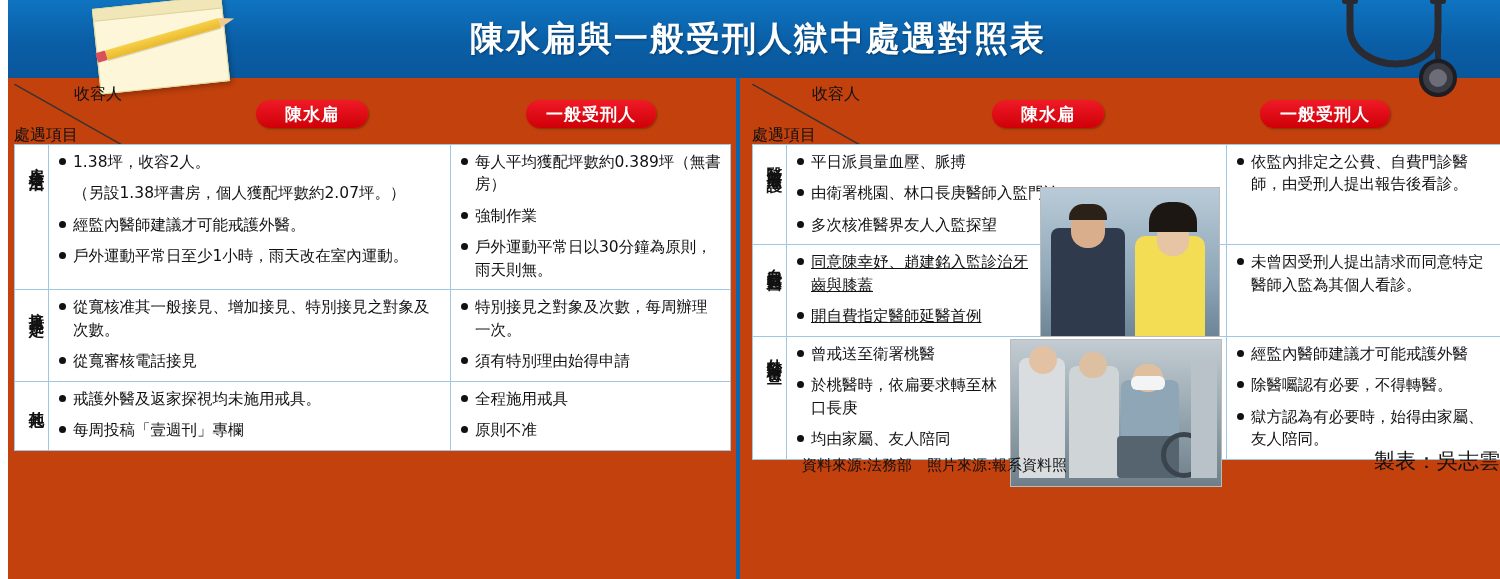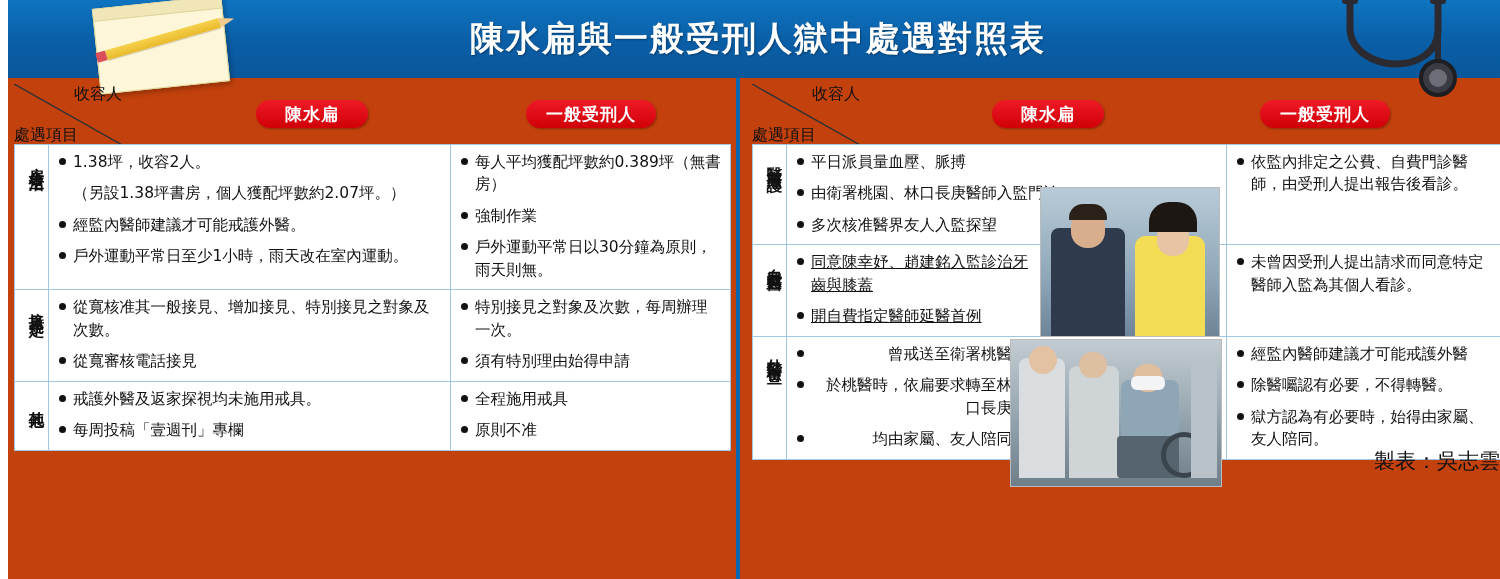--- a/index.html
+++ b/index.html
@@ -298,21 +298,21 @@
           <td class="shade">
             <ul class="bl">
               <li>未曾因受刑人提出請求而同意特定醫師入監為其個人看診。</li>
             </ul>
           </td>
         </tr>
         <tr>
           <td class="cat">
             <span class="vert">外醫檢查</span>
           </td>
-          <td style="position:relative;text-align:right;">
+          <td style="position:relative;">
             <ul class="bl" style="width:215px;">
               <li>曾戒送至衛署桃醫</li>
               <li>於桃醫時，依扁要求轉至林口長庚</li>
               <li>均由家屬、友人陪同</li>
             </ul>
             <div class="photo" style="position:absolute; right:4px; top:2px; width:212px; height:148px;">
               <div class="sky" style="background:linear-gradient(180deg,#c3ccd2 0%,#93a3ad 55%,#6f7f8a 100%);"></div>
               <div style="position:absolute; left:8px; top:18px; width:46px; height:120px; background:#d9dde0; border-radius:8px 8px 0 0;"></div>
               <div style="position:absolute; left:18px; top:6px; width:28px; height:28px; background:#e3c2a4; border-radius:14px;"></div>
               <div style="position:absolute; left:58px; top:26px; width:50px; height:112px; background:#cfd4d7; border-radius:8px 8px 0 0;"></div>
@@ -329,16 +329,17 @@
             <ul class="bl">
               <li>經監內醫師建議才可能戒護外醫</li>
               <li>除醫囑認有必要，不得轉醫。</li>
               <li>獄方認為有必要時，始得由家屬、友人陪同。</li>
             </ul>
           </td>
         </tr>
       </tbody>
     </table>
 
+    <div class="footer-left">資料來源:法務部　照片來源:報系資料照</div>
     <div class="footer-right">製表：吳志雲</div>
   </div>
 
 </div>
 
 </body></html>

